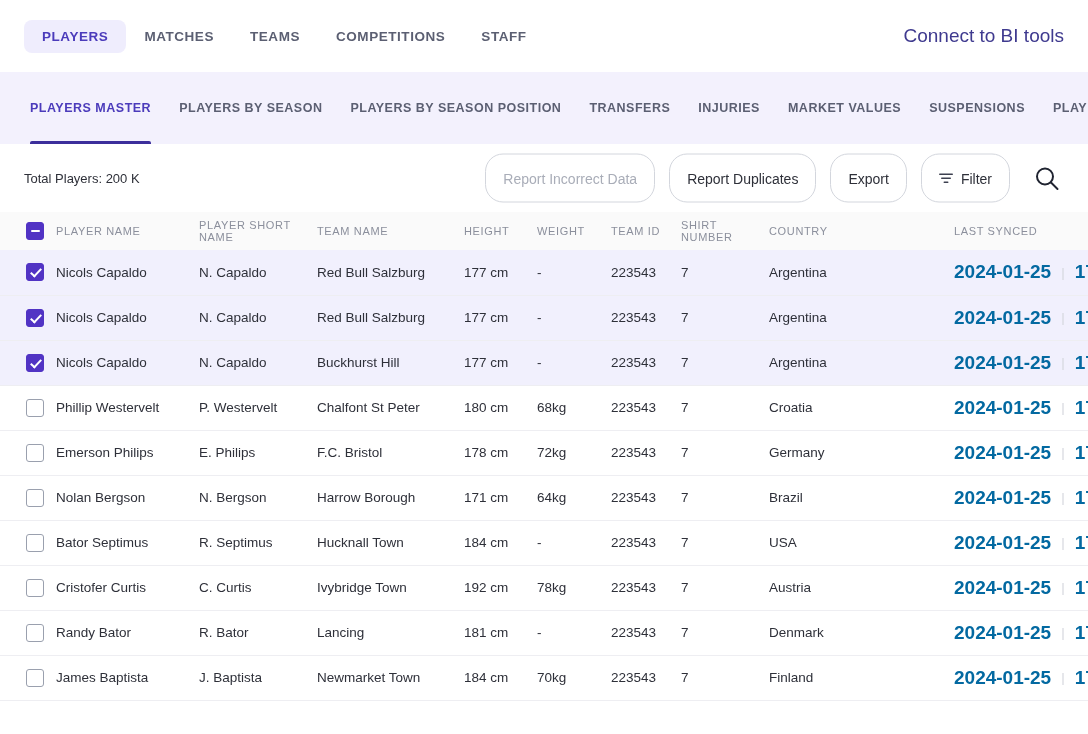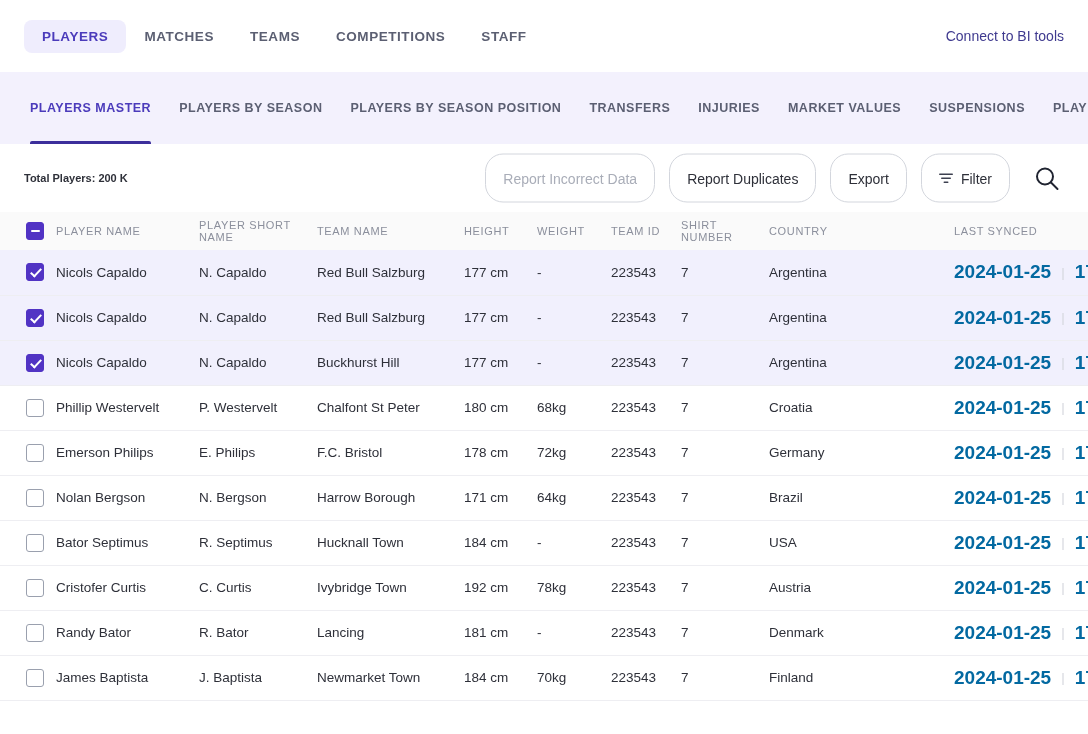--- a/index.html
+++ b/index.html
@@ -34,21 +34,21 @@
   }
   .topnav-item.active {
     background: #efedfd;
     color: #4b3bbb;
   }
   .bi-link {
     position: absolute;
     right: 24px;
     top: 50%;
     transform: translateY(-50%);
-    font-size: 14px;
+    font-size: 19px;
     color: #3f3a8f;
     cursor: pointer;
     white-space: nowrap;
   }
 
   
   .subnav {
     height: 72px;
     background: #f3f1fd;
     display: flex;
@@ -84,23 +84,22 @@
   
   .toolbar {
     height: 68px;
     background: #ffffff;
     display: flex;
     align-items: center;
     padding: 0 24px;
     position: relative;
   }
   .total-players {
-    font-size: 11px;
+    font-size: 13px;
     color: #2e3039;
-    font-weight: bold;
   }
   .toolbar-actions {
     position: absolute;
     right: 24px;
     top: 50%;
     transform: translateY(-50%);
     display: flex;
     align-items: center;
     gap: 14px;
   }

